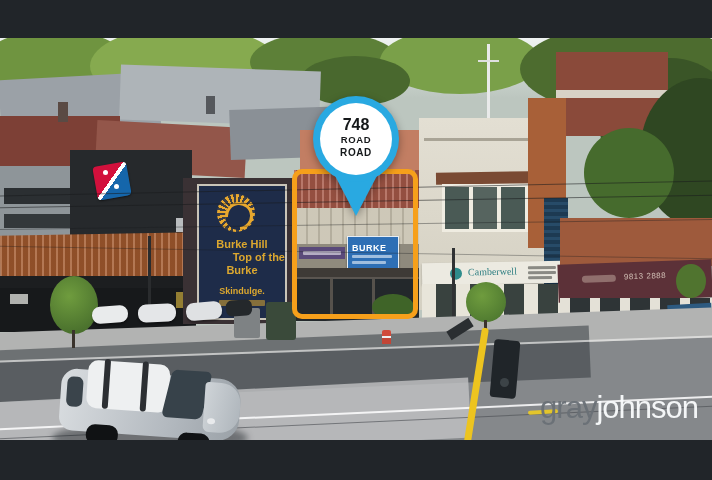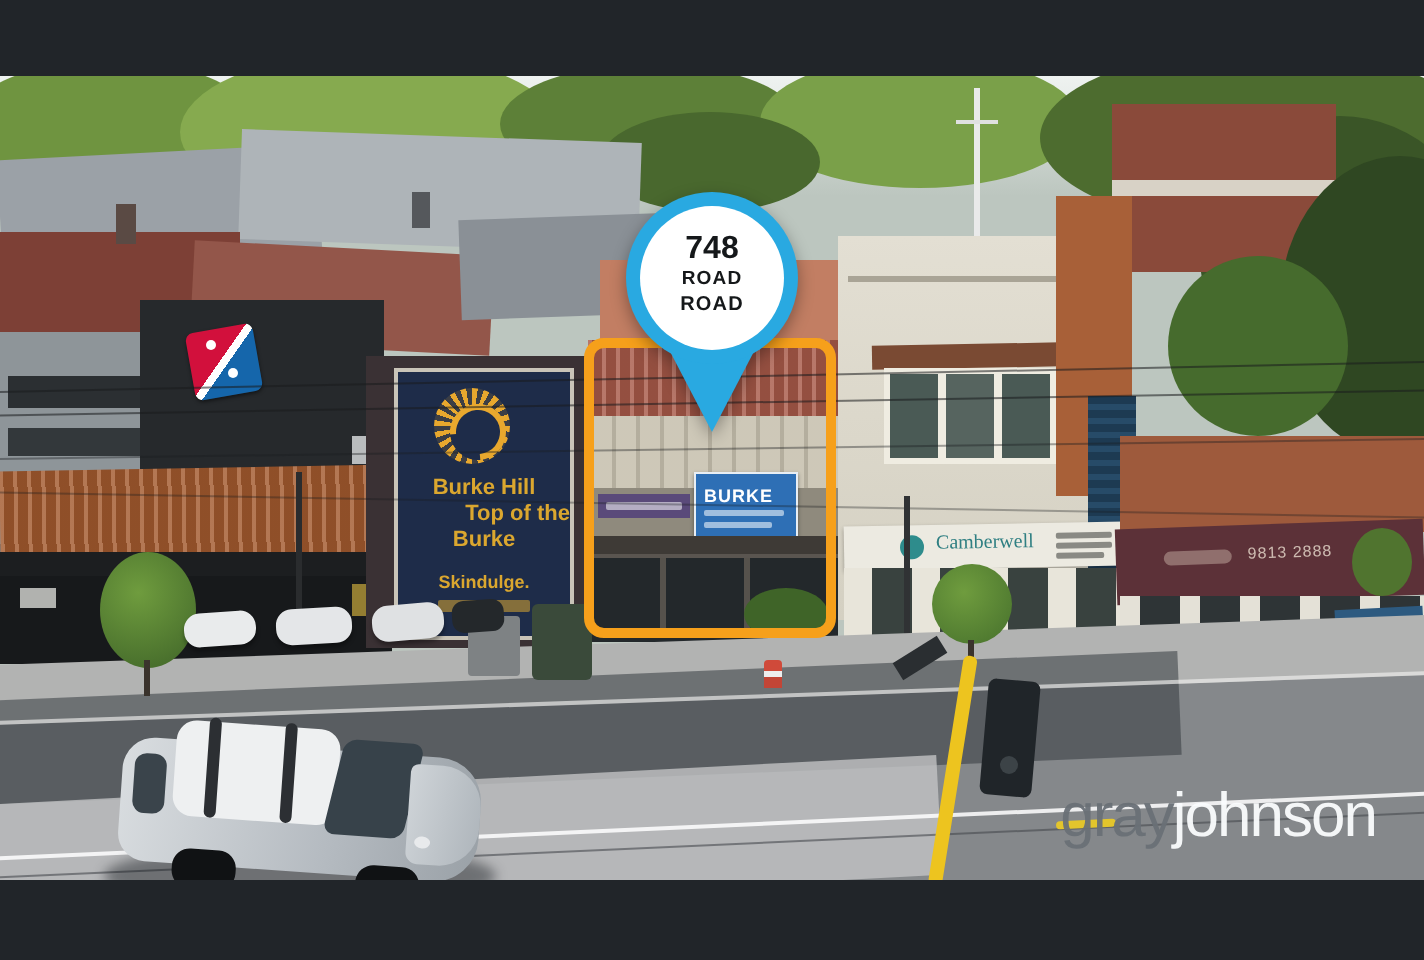--- a/index.html
+++ b/index.html
@@ -176,17 +176,17 @@
 
     <div class="ab" style="left:310px;top:56px;width:92px;height:124px;filter:drop-shadow(0 3px 4px rgba(0,0,0,.35));z-index:40;">
       <div class="ab" style="left:22px;top:76px;width:0;height:0;border-left:24px solid transparent;border-right:24px solid transparent;border-top:46px solid #29A9E1;"></div>
       <div class="ab blob" style="left:3px;top:2px;width:86px;height:86px;background:#29A9E1;"></div>
       <div class="ab blob" style="left:10px;top:9px;width:72px;height:72px;background:#ffffff;"></div>
       <div class="ab pintext" style="left:10px;top:22px;width:72px;font-size:16px;">748</div>
       <div class="ab pintext" style="left:10px;top:41px;width:72px;font-size:9.5px;letter-spacing:.6px;">ROAD</div>
       <div class="ab pintext" style="left:10px;top:53px;width:72px;font-size:10px;letter-spacing:.6px;">ROAD</div>
     </div>
 
-    <div id="watermark" class="ab" style="right:24px;top:352px;z-index:50;">
+    <div id="watermark" class="ab" style="right:14px;top:352px;z-index:50;">
       <span class="g">gray</span><span class="j">johnson</span>
     </div>
   </div>
 </div>
 
 </body></html>

